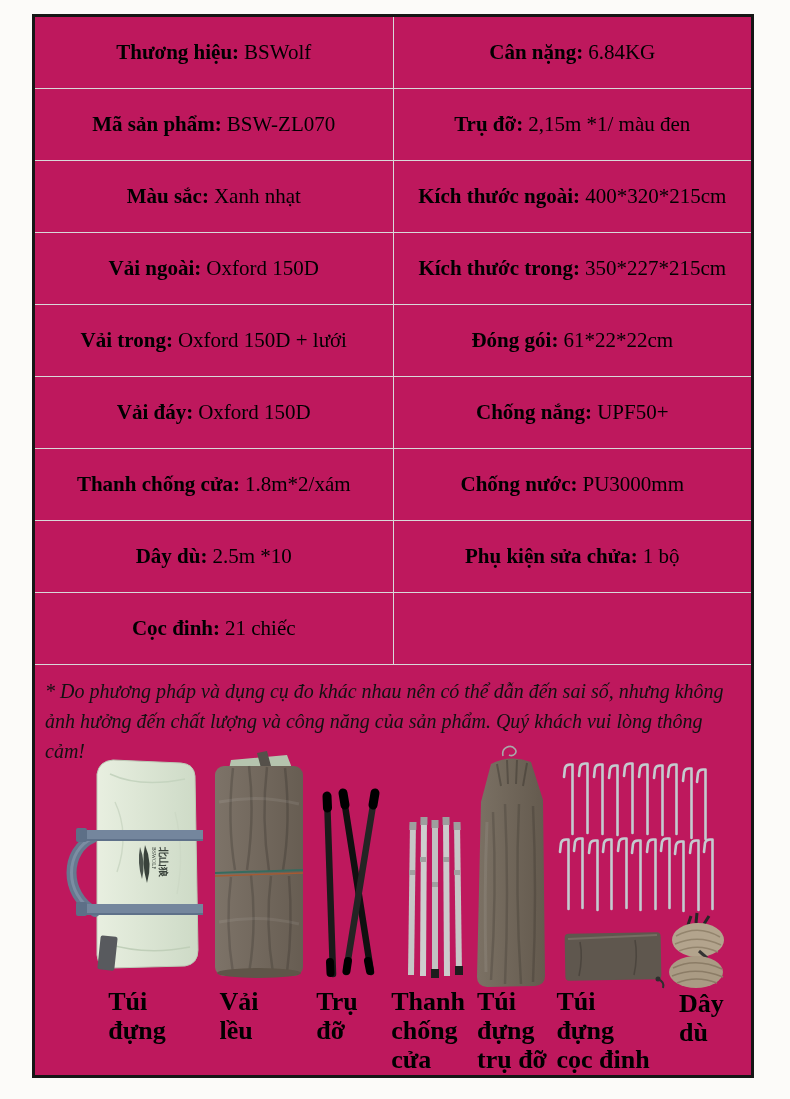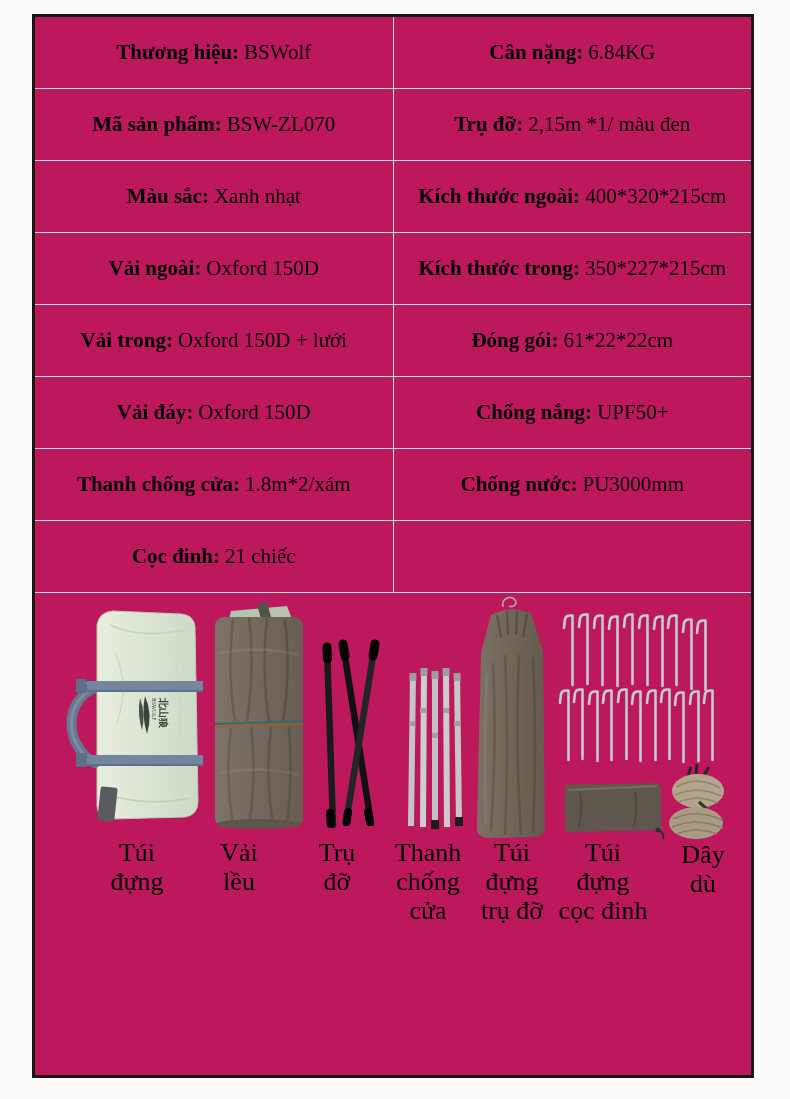--- a/index.html
+++ b/index.html
@@ -30,21 +30,21 @@
   
   .note{
     height:77px;box-sizing:border-box;padding:11px 12px 0 10px;
     font-style:italic;font-size:20px;line-height:1.5;color:#111;
   }
   
   .gallery{position:relative;width:716px;height:341px;}
   .gallery svg{position:absolute;left:0;top:0;}
   .cap{
     position:absolute;top:245px;transform:translateX(-50%);
-    font-weight:normal;font-size:26px;line-height:1.12;text-align:center;
+    font-weight:bold;font-size:26px;line-height:1.12;
     white-space:pre-line;color:#000;
   }
   .cap7{top:247px;}
 </style>
 </head>
 <body>
 
 <div class="frame">
 
   <table class="spec">
@@ -77,28 +77,33 @@
   <tr>
     <td><span class="lbl">Vải đáy:</span><span class="val">Oxford 150D</span></td>
     <td><span class="lbl">Chống nắng:</span><span class="val">UPF50+</span></td>
   </tr>
 
   <tr>
     <td><span class="lbl">Thanh chống cửa:</span><span class="val">1.8m*2/xám</span></td>
     <td><span class="lbl">Chống nước:</span><span class="val">PU3000mm</span></td>
   </tr>
 
+  <tr>
+    <td><span class="lbl">Dây dù:</span><span class="val">2.5m *10</span></td>
+    <td><span class="lbl">Phụ kiện sửa chửa:</span><span class="val">1 bộ</span></td>
+  </tr>
 
   <tr>
     <td><span class="lbl">Cọc đinh:</span><span class="val">21 chiếc</span></td>
     <td><span class="lbl"></span><span class="val"></span></td>
   </tr>
 </tbody>
   </table>
 
+  <div class="note">* Do phương pháp và dụng cụ đo khác nhau nên có thể dẫn đến sai số, nhưng không ảnh hưởng đến chất lượng và công năng của sản phẩm. Quý khách vui lòng thông cảm!</div>
 
   <div class="gallery">
     <svg width="716" height="341" viewBox="0 0 716 341">
       <defs>
         <linearGradient id="mintGrad" x1="0" y1="0" x2="1" y2="0">
           <stop offset="0" stop-color="#e8efe0"></stop>
             <stop offset="1" stop-color="#cddac6"></stop>
         </linearGradient>
         <linearGradient id="fabGrad" x1="0" y1="0" x2="1" y2="0">
           <stop offset="0" stop-color="#7d7368"></stop>

